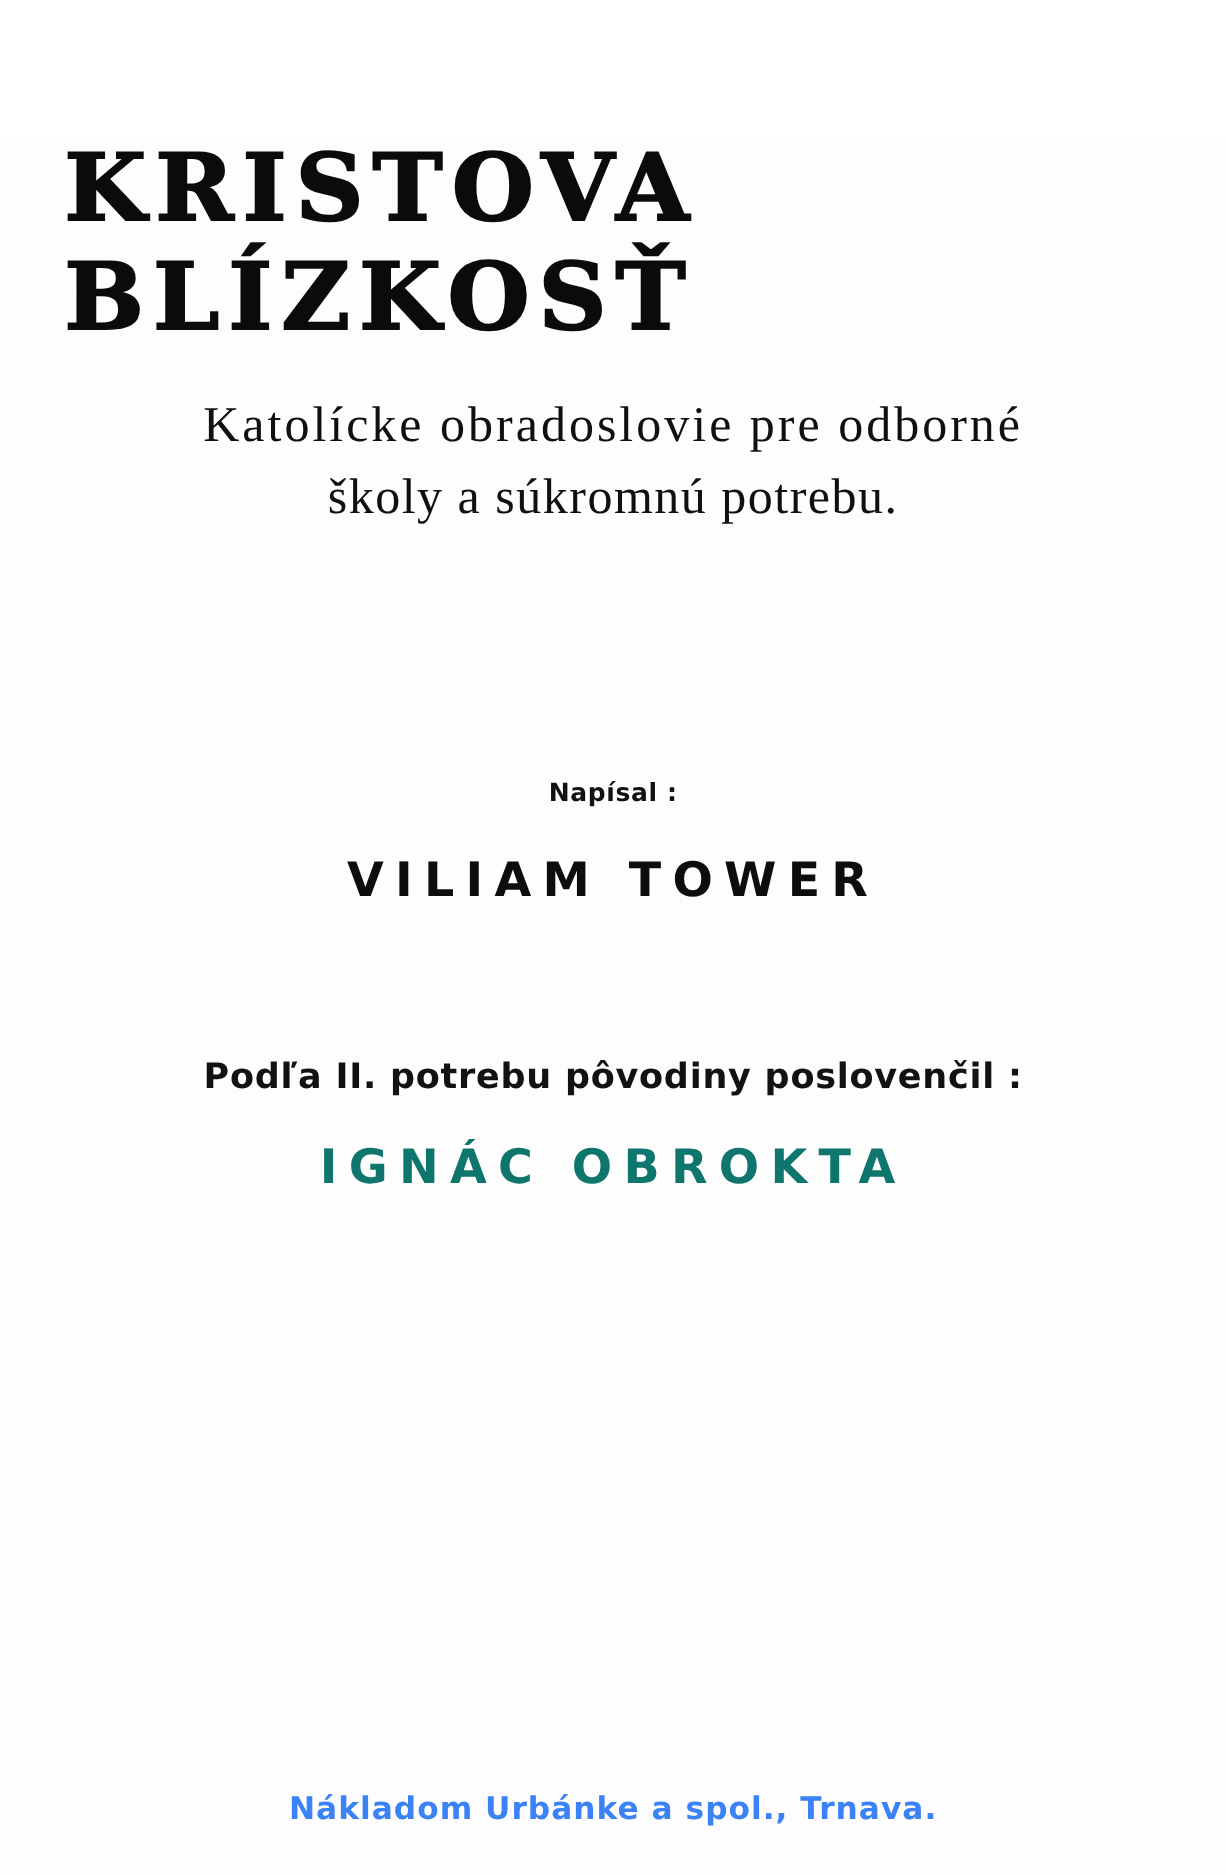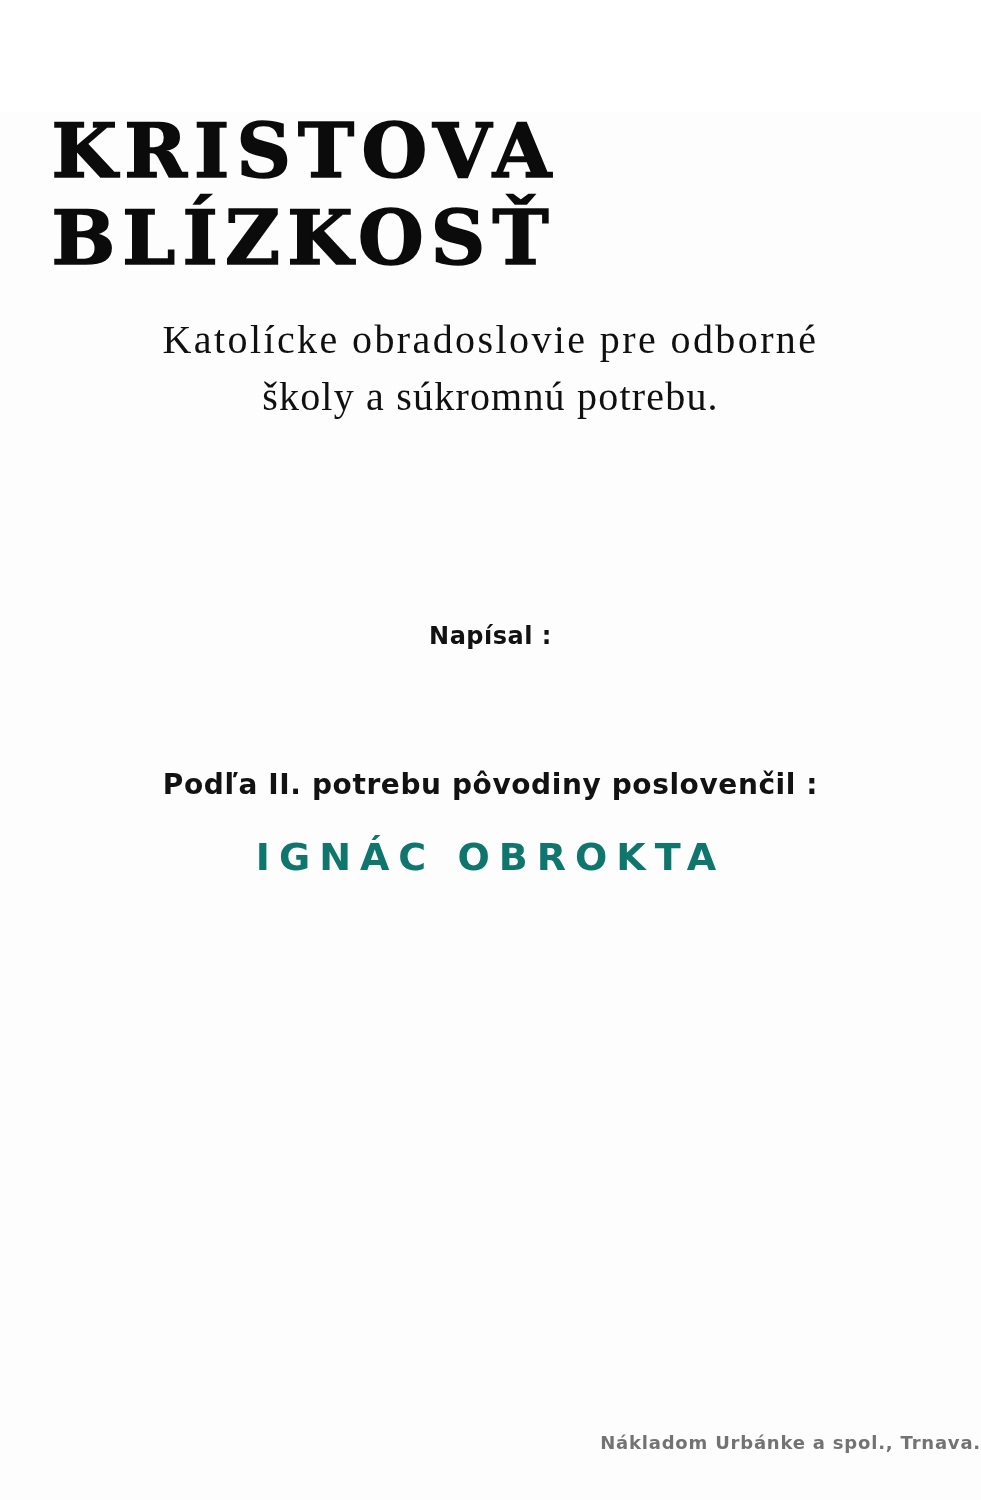--- a/index.html
+++ b/index.html
@@ -62,21 +62,21 @@
     letter-spacing: 2.4px;
   }
 
   
   .author-block {
     text-align: center;
     margin-top: 196px;
   }
   .napisal {
     font-family: "DejaVu Sans", sans-serif;
-    font-size: 24px;
+    font-size: 20px;
     font-weight: 600;
     letter-spacing: 0.5px;
     color: #121212;
   }
   .author-name {
     margin-top: 36px;
     font-family: "DejaVu Sans", sans-serif;
     font-size: 38px;
     font-weight: 700;
     letter-spacing: 9px;
@@ -103,45 +103,46 @@
     letter-spacing: 9px;
     color: #0f766e;
   }
 
   
   .publisher {
     position: absolute;
     left: 0;
     right: 0;
     top: 1320px;
-    text-align: right;
+    text-align: center;
     font-family: "DejaVu Sans", sans-serif;
-    font-size: 18px;
+    font-size: 25px;
     font-weight: 600;
     letter-spacing: 0.8px;
-    color: #737373;
+    color: #3b82f6;
   }
 </style>
 </head>
 <body>
 
 <div class="page">
 
   <div class="title-block">
     <div class="title-line first">KRISTOVA</div>
     <div class="title-line second">BLÍZKOSŤ</div>
   </div>
 
   <div class="subtitle">
     <span class="sub-line first">Katolícke obradoslovie pre odborné</span>
     <span class="sub-line second">školy a súkromnú potrebu.</span>
   </div>
 
   <div class="author-block">
     <div class="napisal">Napísal :</div>
+    <div class="author-name">VILIAM TOWER</div>
   </div>
 
   <div class="translator-block">
     <div class="translator-note">Podľa II. potrebu pôvodiny poslovenčil :</div>
     <div class="translator-name">IGNÁC OBROKTA</div>
   </div>
 
   <div class="publisher">Nákladom Urbánke a spol., Trnava.</div>
 
 </div>

